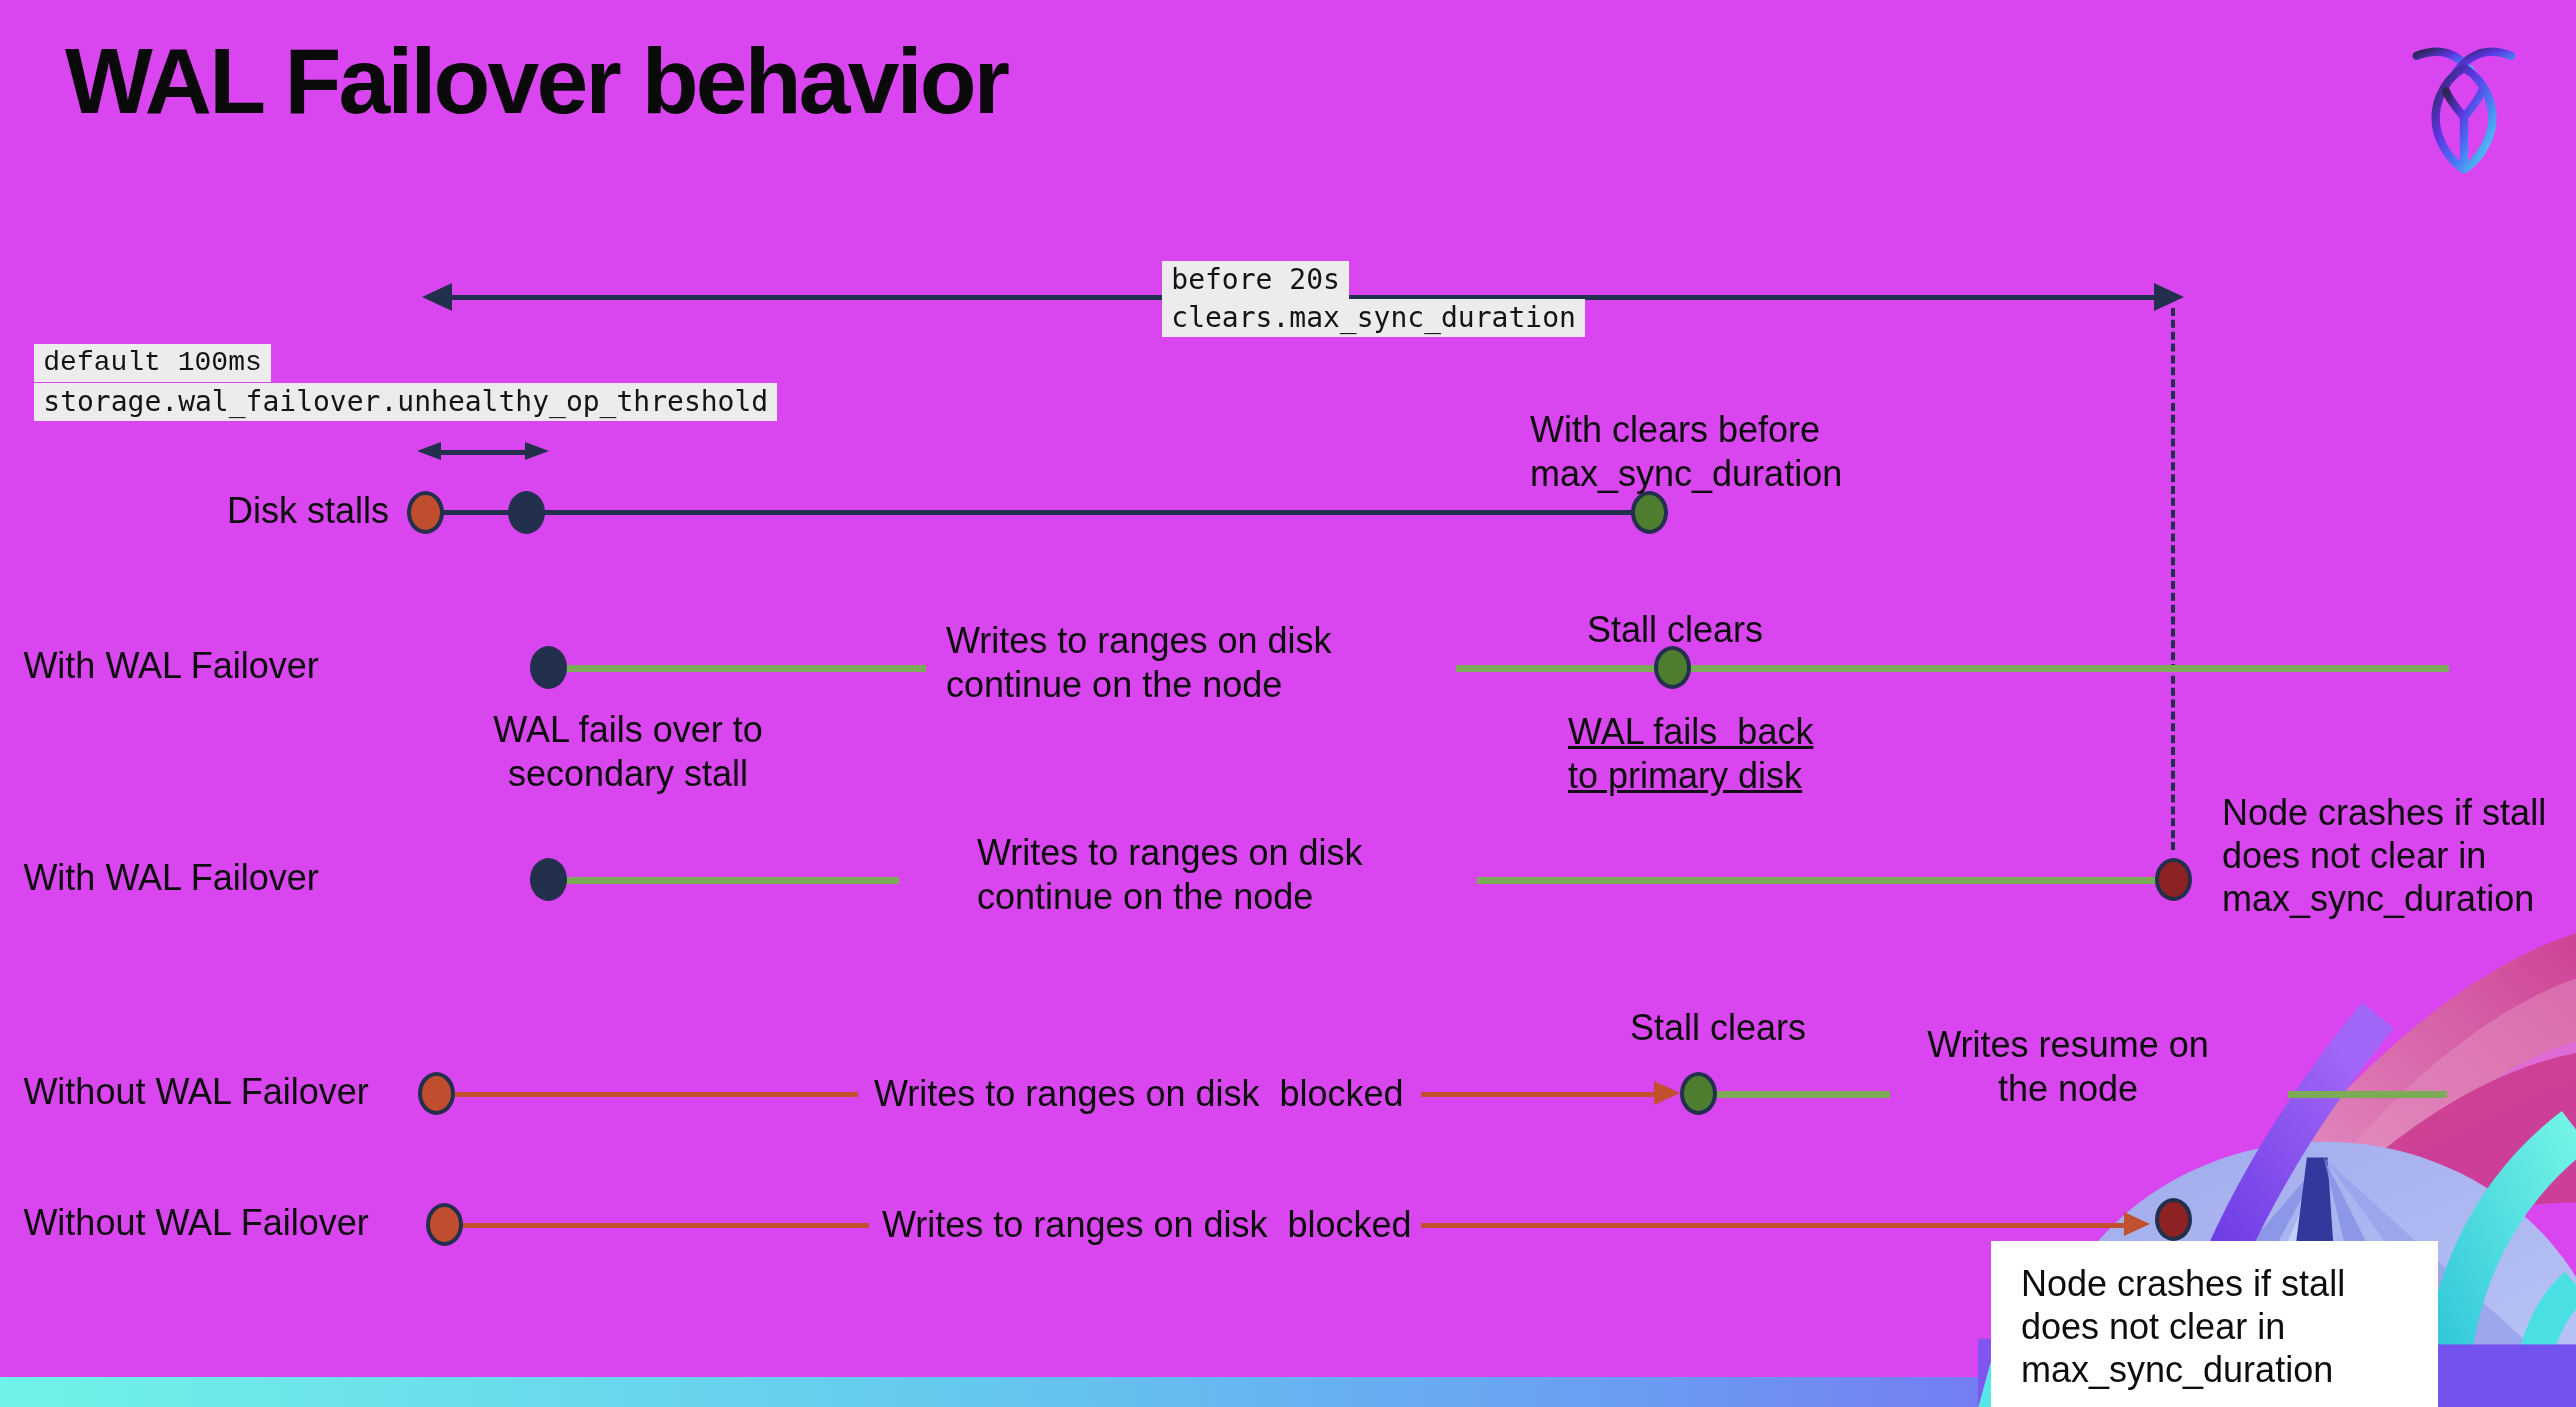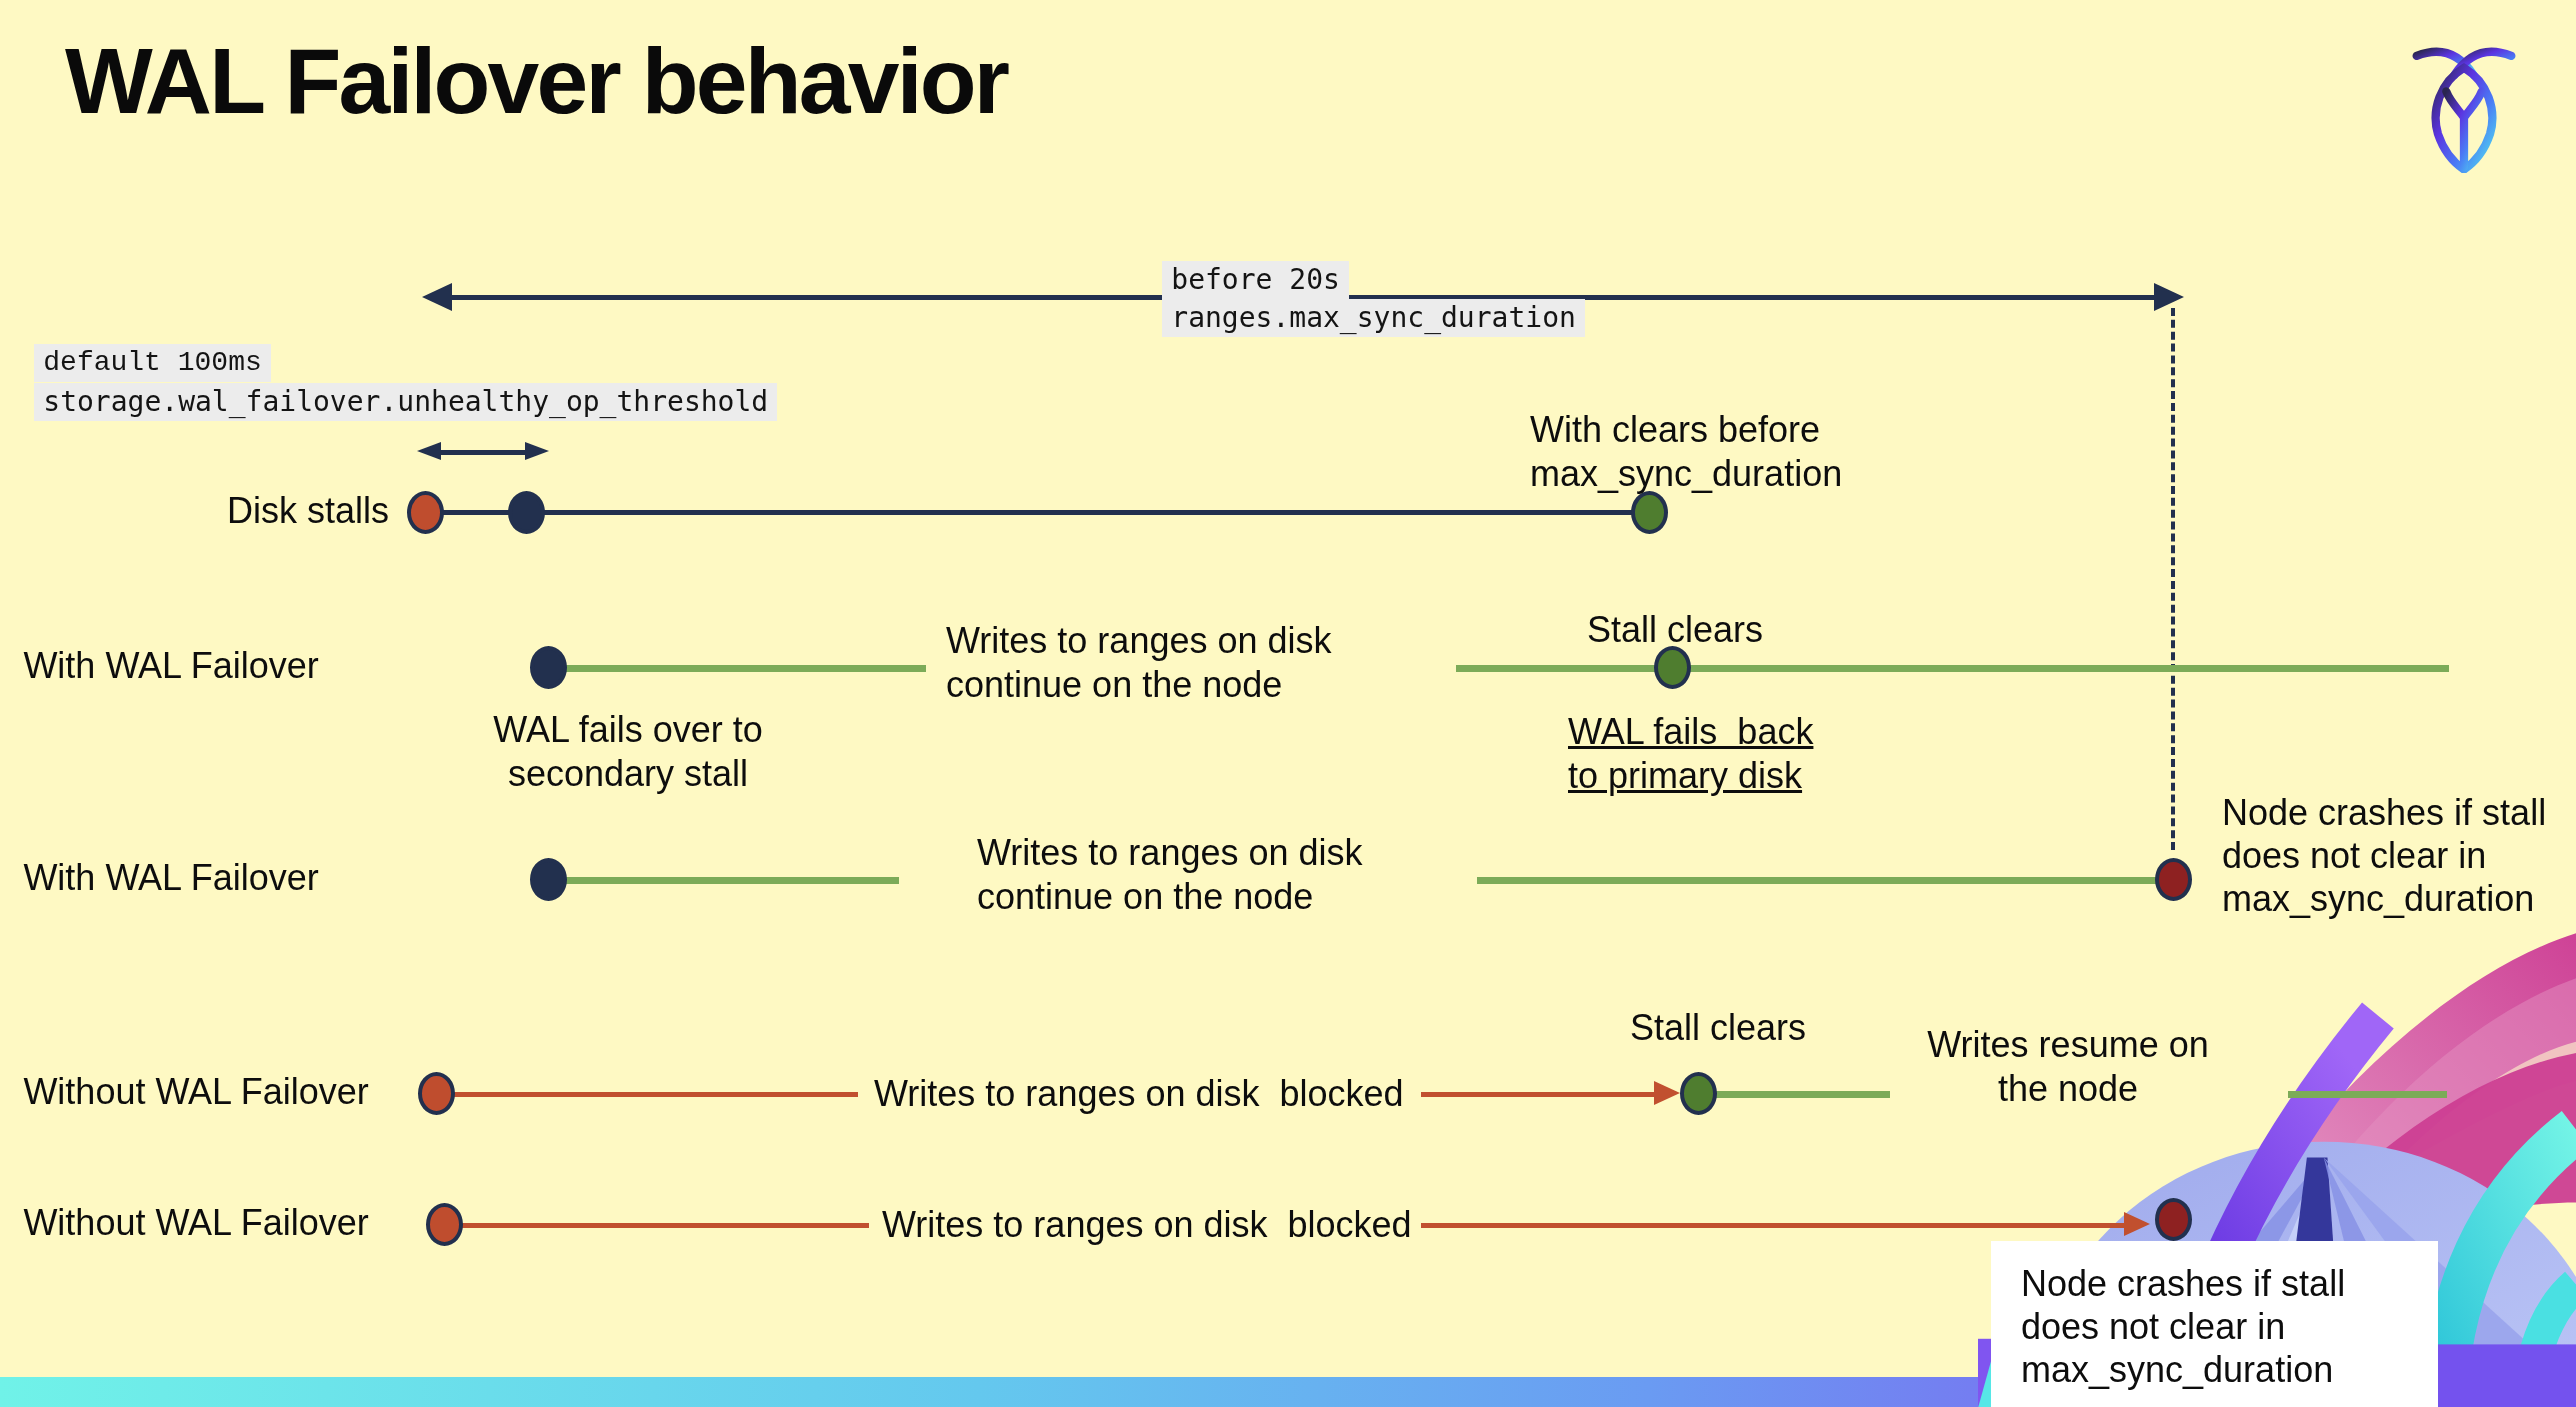--- a/index.html
+++ b/index.html
@@ -7,21 +7,21 @@
     --green:#7cab58;
     --green-dot:#4f7d2f;
     --red:#c1502f;
     --red-dot:#bf4d2e;
     --darkred:#8e2121;
     --codebg:#ececec;
     --ink:#0d0d0d;
   }
   html,body{margin:0;padding:0;background:#ffffff;}
   #canvas{
-    position:relative;width:2576px;height:1408px;overflow:hidden;background:#fef9c3;
+    position:relative;width:2576px;height:1408px;overflow:hidden;background:#d946ef;
     font-family:"Liberation Sans", sans-serif;color:var(--ink);
   }
   .title{
     position:absolute;left:65px;top:28px;font-size:93px;font-weight:800;
     letter-spacing:-2.8px;color:#0a0a0a;z-index:12;
   }
   .logo{position:absolute;left:2389px;top:37px;width:150px;height:136px;z-index:12;}
 
   
   .hline{position:absolute;z-index:5;}
@@ -125,21 +125,21 @@
       <path d="M90,16 C70,8 54,14 42,32"></path>
       <path d="M50,26 C30,38 22,62 28,82 C34,100 44,108 50,112 C56,108 66,100 72,82 C78,62 70,38 50,26 Z"></path>
       <path d="M50,110 L50,68 M50,68 C44,60 38,54 35,46 M50,68 C56,60 62,54 65,46"></path>
     </g>
   </svg>
 
   <div class="hline navy" style="left:451px;top:295px;width:1703px;"></div>
   <div class="tri nl" style="left:422px;top:283px;"></div>
   <div class="tri nr" style="left:2154px;top:283px;"></div>
   <div class="code" style="left:1162px;top:261px;">before 20s</div>
-  <div class="code" style="left:1162px;top:299px;">ranges.max_sync_duration</div>
+  <div class="code" style="left:1162px;top:299px;">clears.max_sync_duration</div>
 
   <div class="code" style="left:34px;top:344px;font-family:Liberation Mono, monospace;">default 100ms</div>
   <div class="code" style="left:34px;top:383px;">storage.wal_failover.unhealthy_op_threshold</div>
   <div class="hline navy" style="left:437px;top:450px;width:90px;"></div>
   <div class="tri snl" style="left:417px;top:442px;"></div>
   <div class="tri snr" style="left:525px;top:442px;"></div>
 
   <div class="vdash" style="left:2171px;top:308px;height:542px;"></div>
 
   <div class="rowlabel" style="left:227px;top:490px;">Disk stalls</div>

